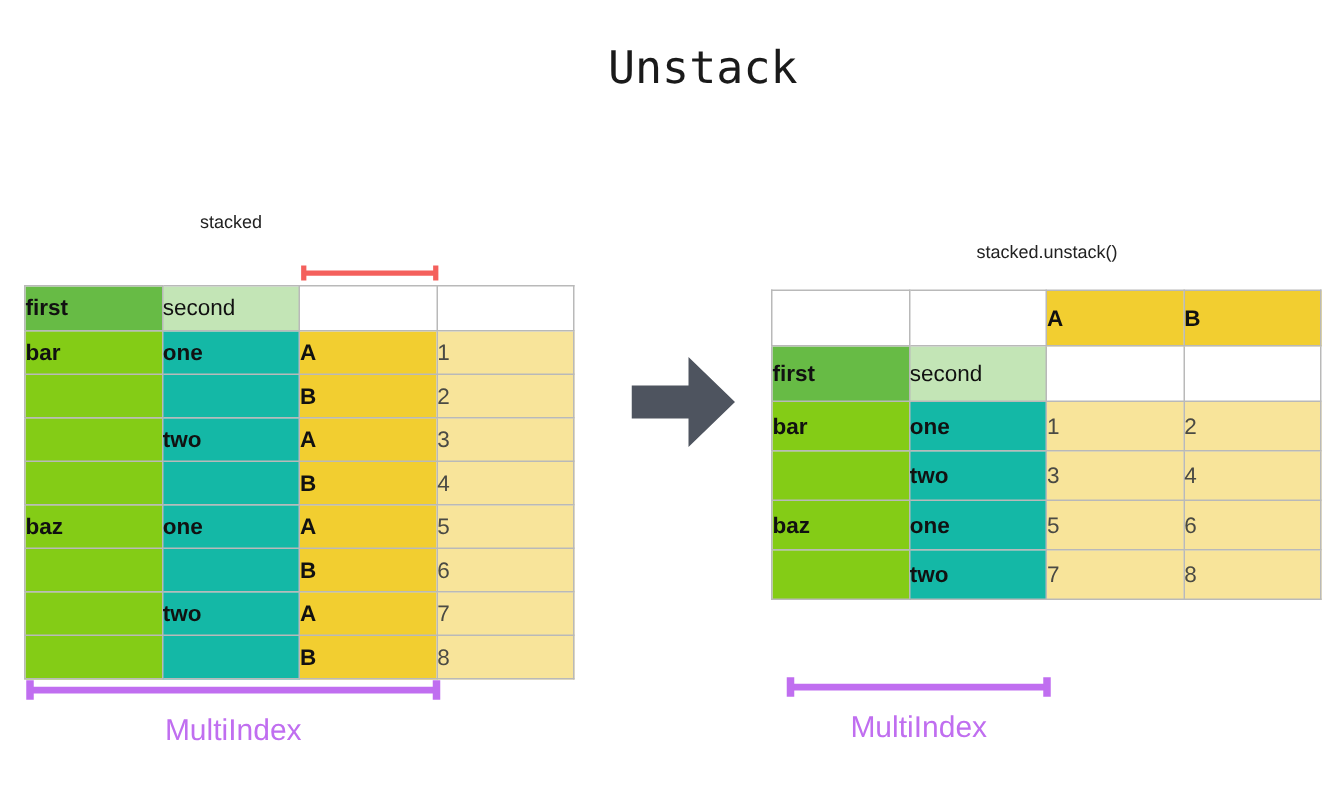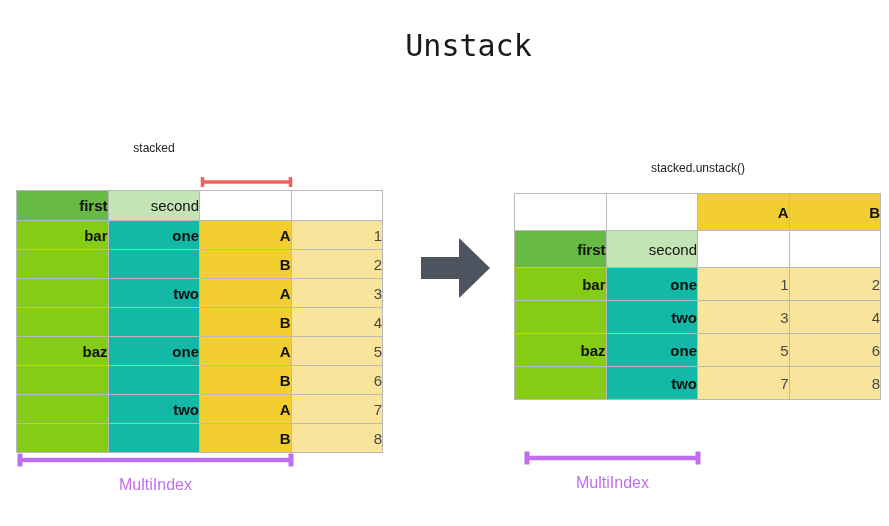--- a/index.html
+++ b/index.html
@@ -18,21 +18,21 @@
     font-family:Liberation Sans, sans-serif;
     font-size:12px;color:#222222;
   }
   #caption-left{left:16px;top:141px;width:276px;}
   #caption-right{left:514px;top:141px;width:368px;margin-top:20px;}
 
   
   .tbl{position:absolute;border-collapse:collapse;table-layout:fixed;}
   .tbl td{
     border:1px solid #b9b9b9;
-    text-align:right;vertical-align:middle;
+    text-align:left;vertical-align:middle;
     font-size:15px;
     padding:0;
   }
   #table-left{left:16px;top:190px;width:366px;}
   #table-right{left:514px;top:193px;width:367px;}
   .tbl col{width:91.5px;}
 
   .c-white{background:#ffffff;}
   .c-green{background:#67bb45;color:#111;font-weight:bold;}
   .c-lgreen{background:#c3e5b6;color:#111;font-weight:normal;}
@@ -56,21 +56,21 @@
     position:absolute;left:200px;top:176px;width:93px;height:12px;
   }
 
   
   .pbracket{position:absolute;height:16px;}
   #purple-bracket-left{left:17px;top:452px;width:277px;}
   #purple-bracket-right{left:524px;top:450px;width:177px;}
 
   .mi-label{
     position:absolute;text-align:center;
-    font-size:16px;color:#c06ef0;
+    font-size:20px;color:#c06ef0;
   }
   #multiindex-label-left{left:17px;top:476px;width:277px;}
   #multiindex-label-right{left:524px;top:474px;width:177px;}
 </style>
 </head>
 <body>
 
 <div class="title">Unstack</div>
 
 <div class="caption" id="caption-left">stacked</div>

